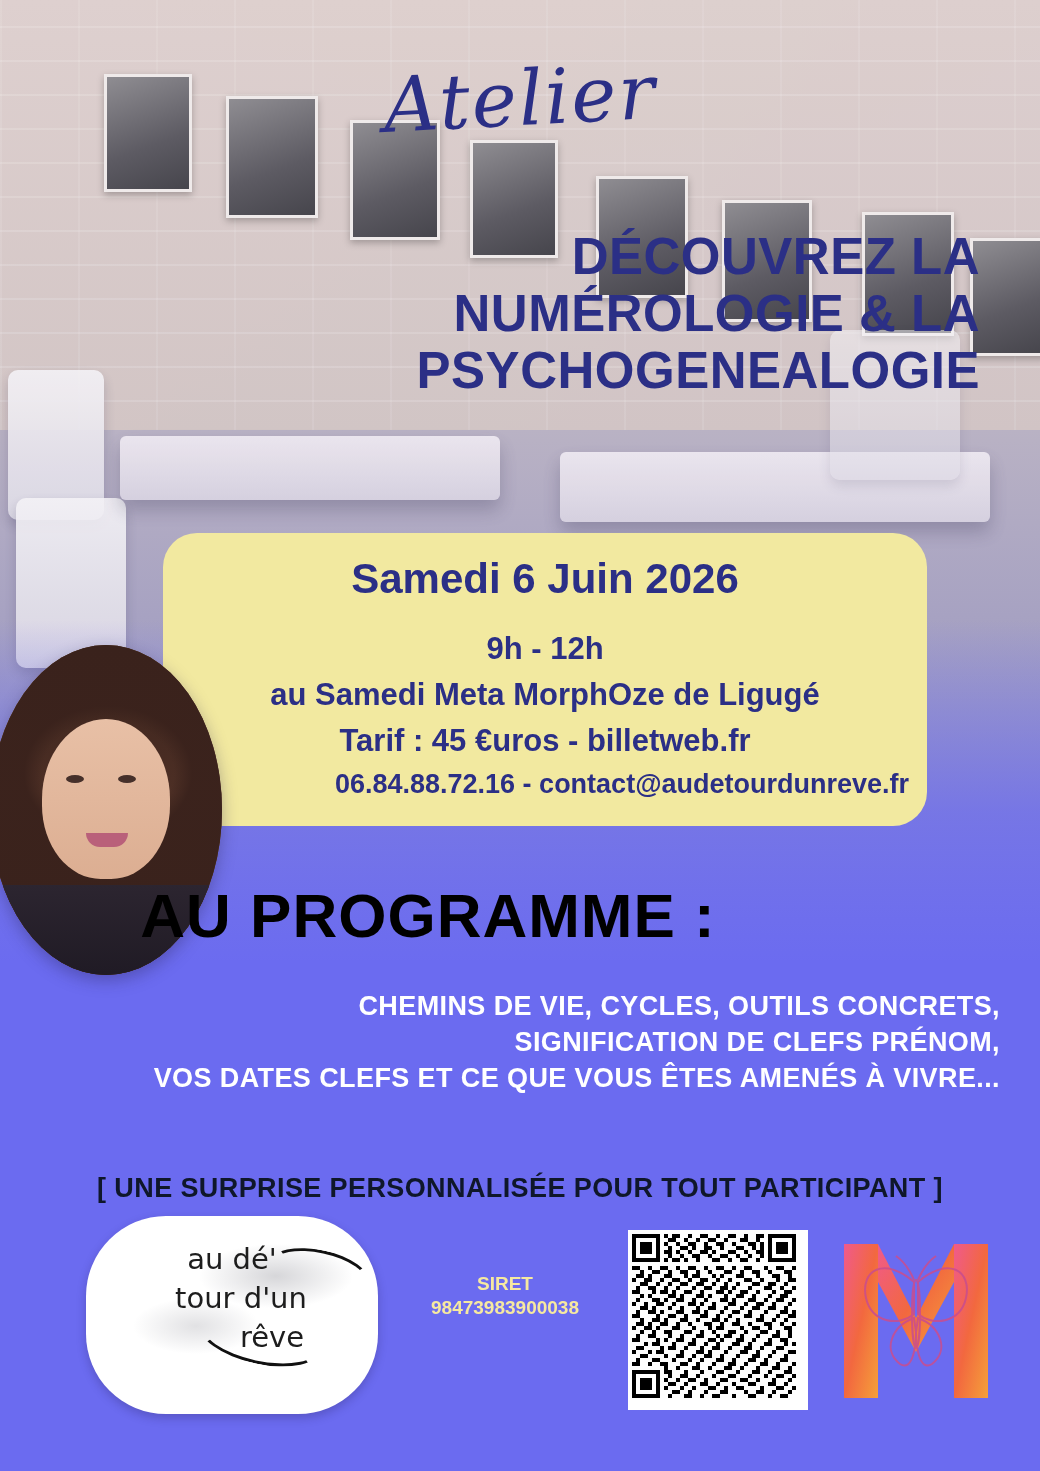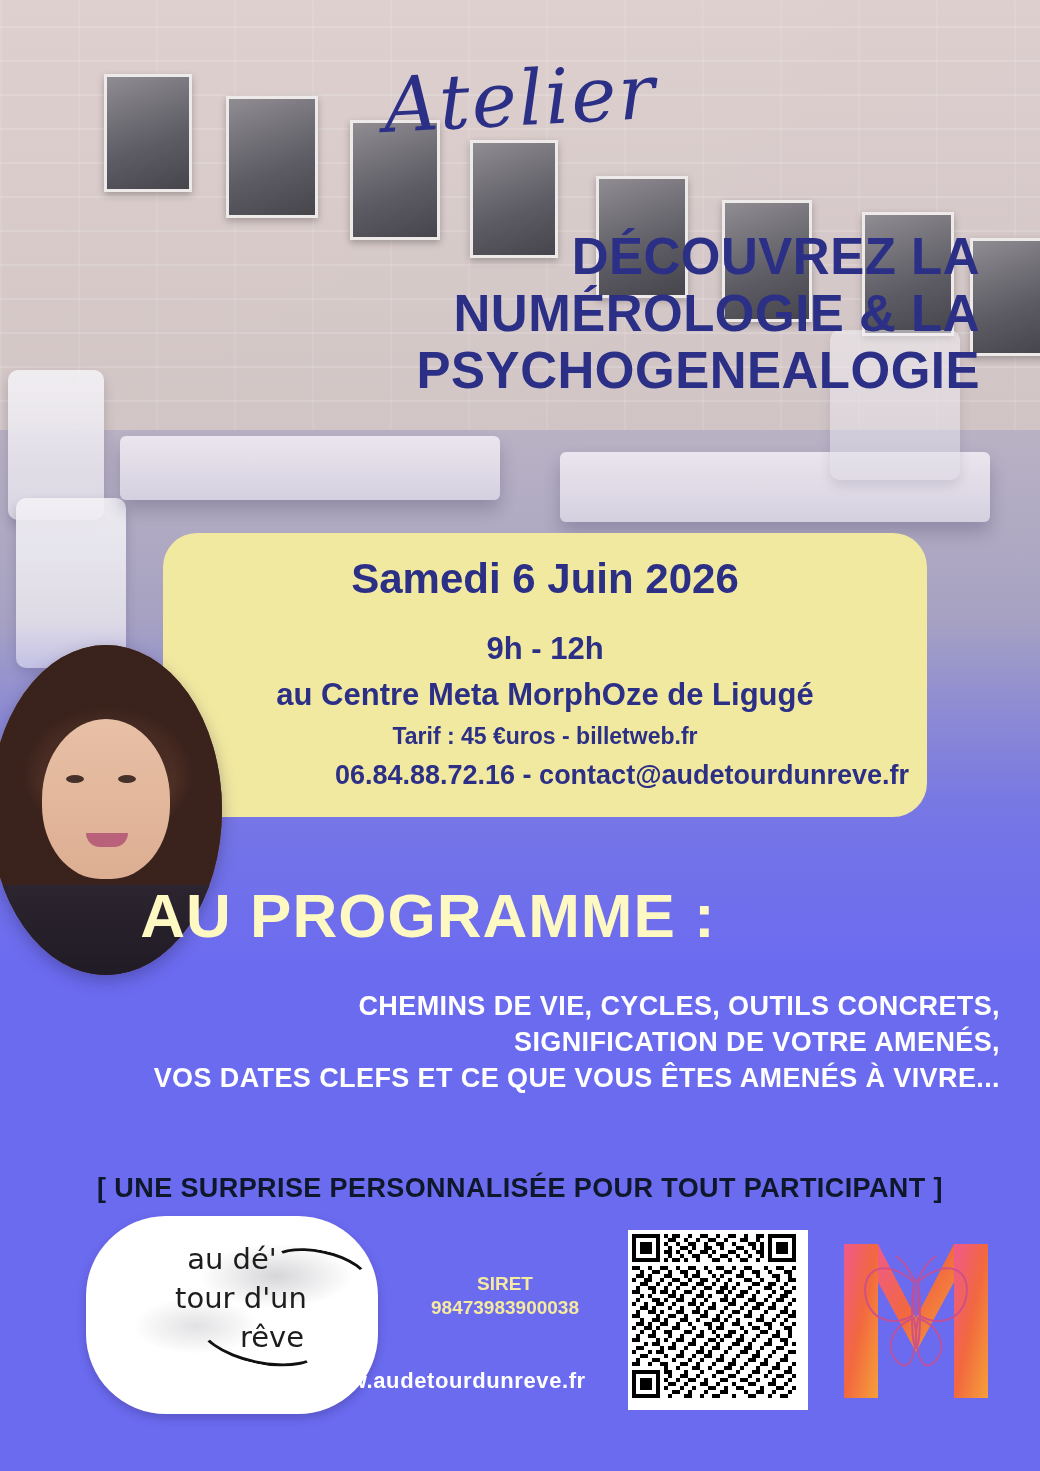--- a/index.html
+++ b/index.html
@@ -122,21 +122,21 @@
     font-size: 31px;
     font-weight: bold;
     margin-bottom: 10px;
   }
   .info-place {
     font-size: 31px;
     font-weight: bold;
     margin-bottom: 10px;
   }
   .info-price {
-    font-size: 23px;
+    font-size: 31px;
     font-weight: bold;
     margin-bottom: 10px;
   }
   .info-contact {
     font-size: 27px;
     font-weight: bold;
     text-align: right;
   }
 
   
@@ -182,21 +182,21 @@
   }
 
   
   .programme-title {
     position: absolute;
     left: 0; top: 880px;
     width: 856px;
     text-align: center;
     font-size: 62px;
     font-weight: bold;
-    color: #fef9c3;
+    color: #000000;
     letter-spacing: 1px;
   }
   .programme-list {
     position: absolute;
     left: 40px; top: 988px;
     width: 960px;
     text-align: right;
     color: #ffffff;
     font-size: 27px;
     font-weight: bold;
@@ -320,59 +320,58 @@
 
   <div class="headline">
     <div>DÉCOUVREZ LA</div>
     <div>NUMÉROLOGIE &amp; LA</div>
     <div>PSYCHOGENEALOGIE</div>
   </div>
 
   <div class="info-card">
     <div class="info-date">Samedi 6 Juin 2026</div>
     <div class="info-hours">9h - 12h</div>
-    <div class="info-place">au Centre Meta MorphOze de Ligugé</div>
+    <div class="info-place">au Samedi Meta MorphOze de Ligugé</div>
     <div class="info-price">Tarif : 45 €uros - billetweb.fr</div>
     <div class="info-contact">06.84.88.72.16 - contact@audetourdunreve.fr</div>
   </div>
 
   <div class="portrait">
     <div class="hair"></div>
     <div class="face"></div>
     <div class="eye l"></div>
     <div class="eye r"></div>
     <div class="mouth"></div>
     <div class="top"></div>
   </div>
 
   <div class="programme-title">AU PROGRAMME :</div>
   <div class="programme-list">
     <div>CHEMINS DE VIE, CYCLES, OUTILS CONCRETS,</div>
-    <div>SIGNIFICATION DE VOTRE AMENÉS,</div>
+    <div>SIGNIFICATION DE CLEFS PRÉNOM,</div>
     <div>VOS DATES CLEFS ET CE QUE VOUS ÊTES AMENÉS À VIVRE...</div>
   </div>
   <div class="programme-surprise">[ UNE SURPRISE PERSONNALISÉE POUR TOUT PARTICIPANT ]</div>
 
   <div class="logo-badge">
     <div class="smoke"></div>
     <div class="swoosh a"></div>
     <div class="swoosh b"></div>
     <div class="ltext">
       <div class="l1">au dé'</div>
       <div class="l2">tour d'un</div>
       <div class="l3">rêve</div>
     </div>
   </div>
 
   <div class="siret">
     <div>SIRET</div>
     <div>98473983900038</div>
   </div>
 
-  <div class="site-url">www.audetourdunreve.fr</div>
 
   <div class="qr">
     <svg width="164" height="164" viewBox="0 0 41 41" shape-rendering="crispEdges">
       <rect width="41" height="41" fill="#ffffff"></rect>
       <g fill="#000000">
         <rect x="0" y="0" width="7" height="1"></rect>
           <rect x="0" y="6" width="7" height="1"></rect>
         <rect x="0" y="0" width="1" height="7"></rect>
           <rect x="6" y="0" width="1" height="7"></rect>
         <rect x="2" y="2" width="3" height="3"></rect>

